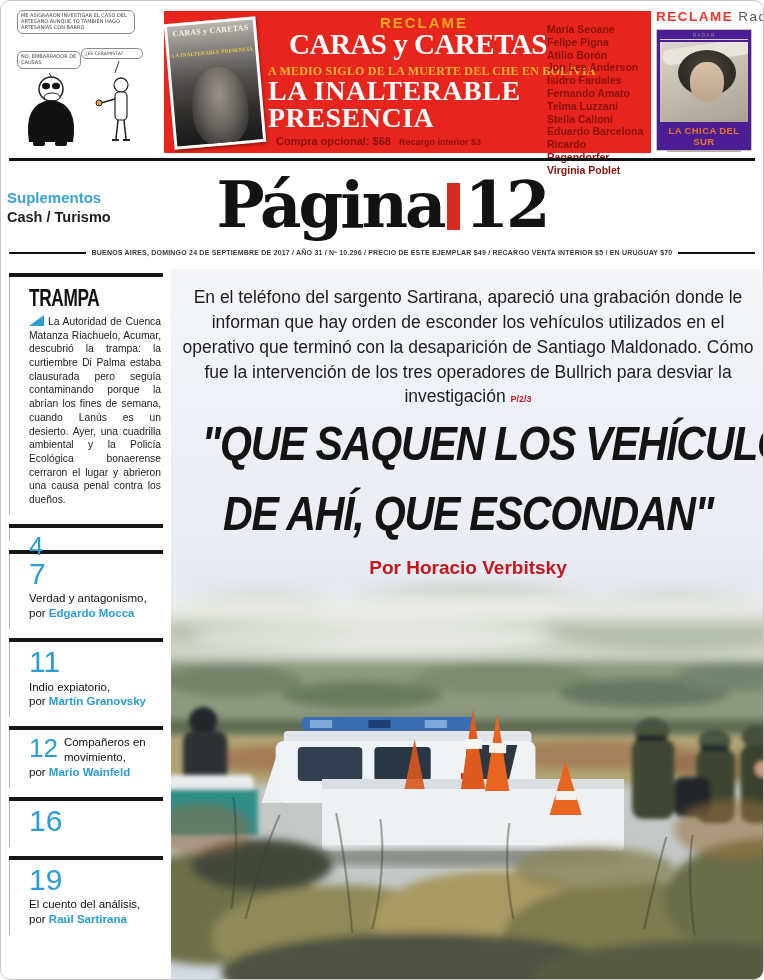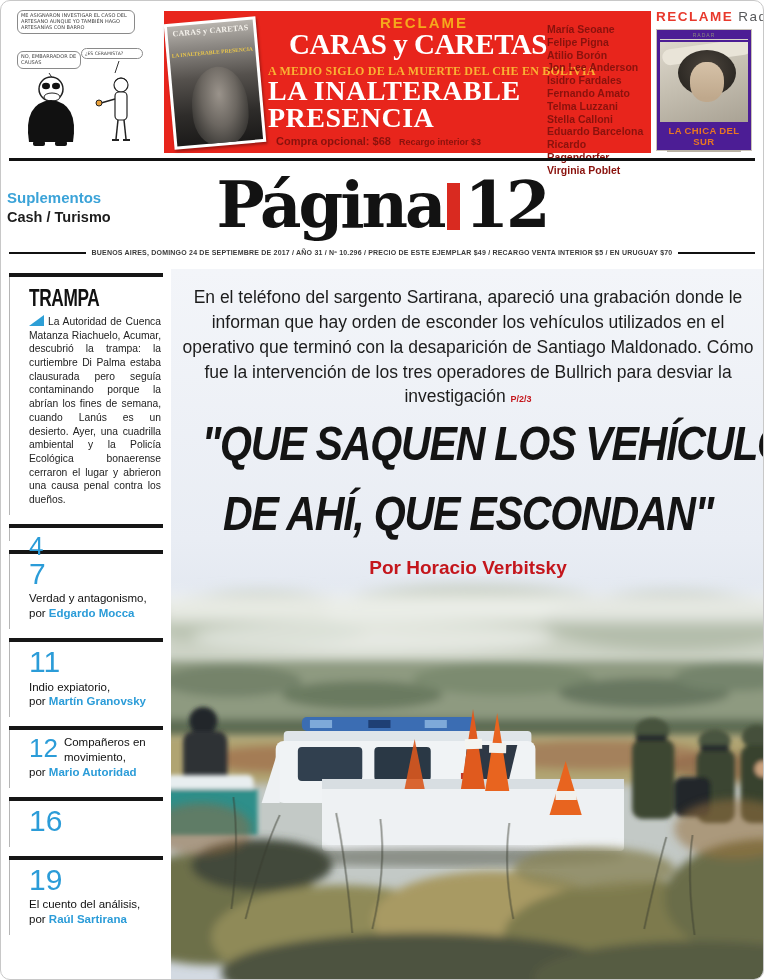--- a/index.html
+++ b/index.html
@@ -223,21 +223,21 @@
     <div class="side-block">
       <div class="side-inner">
         <span class="item-num stack">11</span>
         <div class="item-text"><span>Indio expiatorio,</span><br><span>por </span><b>Martín Granovsky</b></div>
       </div>
     </div>
 
     <div class="side-block">
       <div class="side-inner">
         <span class="item-num inline">12</span>
-        <div class="item-text"><span>Compañeros en movimiento,</span><br><span>por </span><b>Mario Autoridad</b></div>
+        <div class="item-text"><span>Compañeros en movimiento,</span><br><span>por </span><b>Mario Wainfeld</b></div>
       </div>
     </div>
 
     <div class="side-block">
       <div class="side-inner">
         <span class="item-num stack">16</span>
       </div>
     </div>
 
     <div class="side-block">

